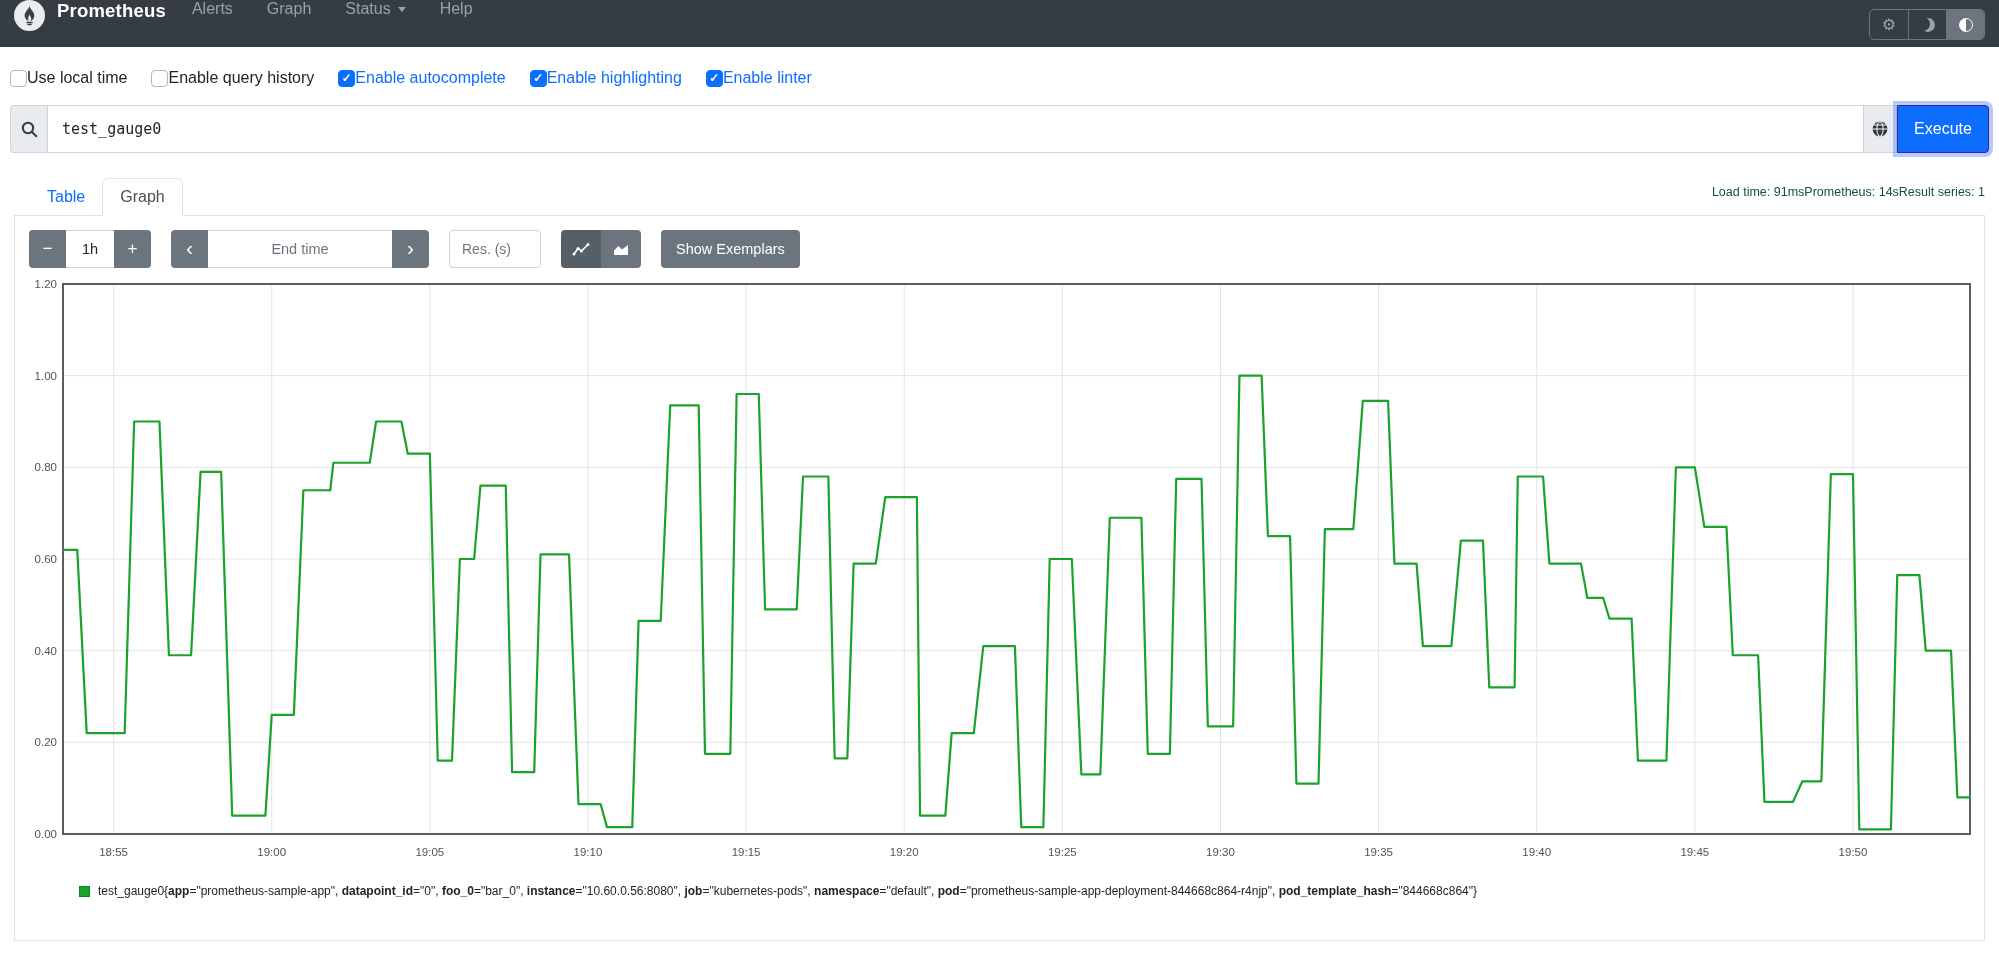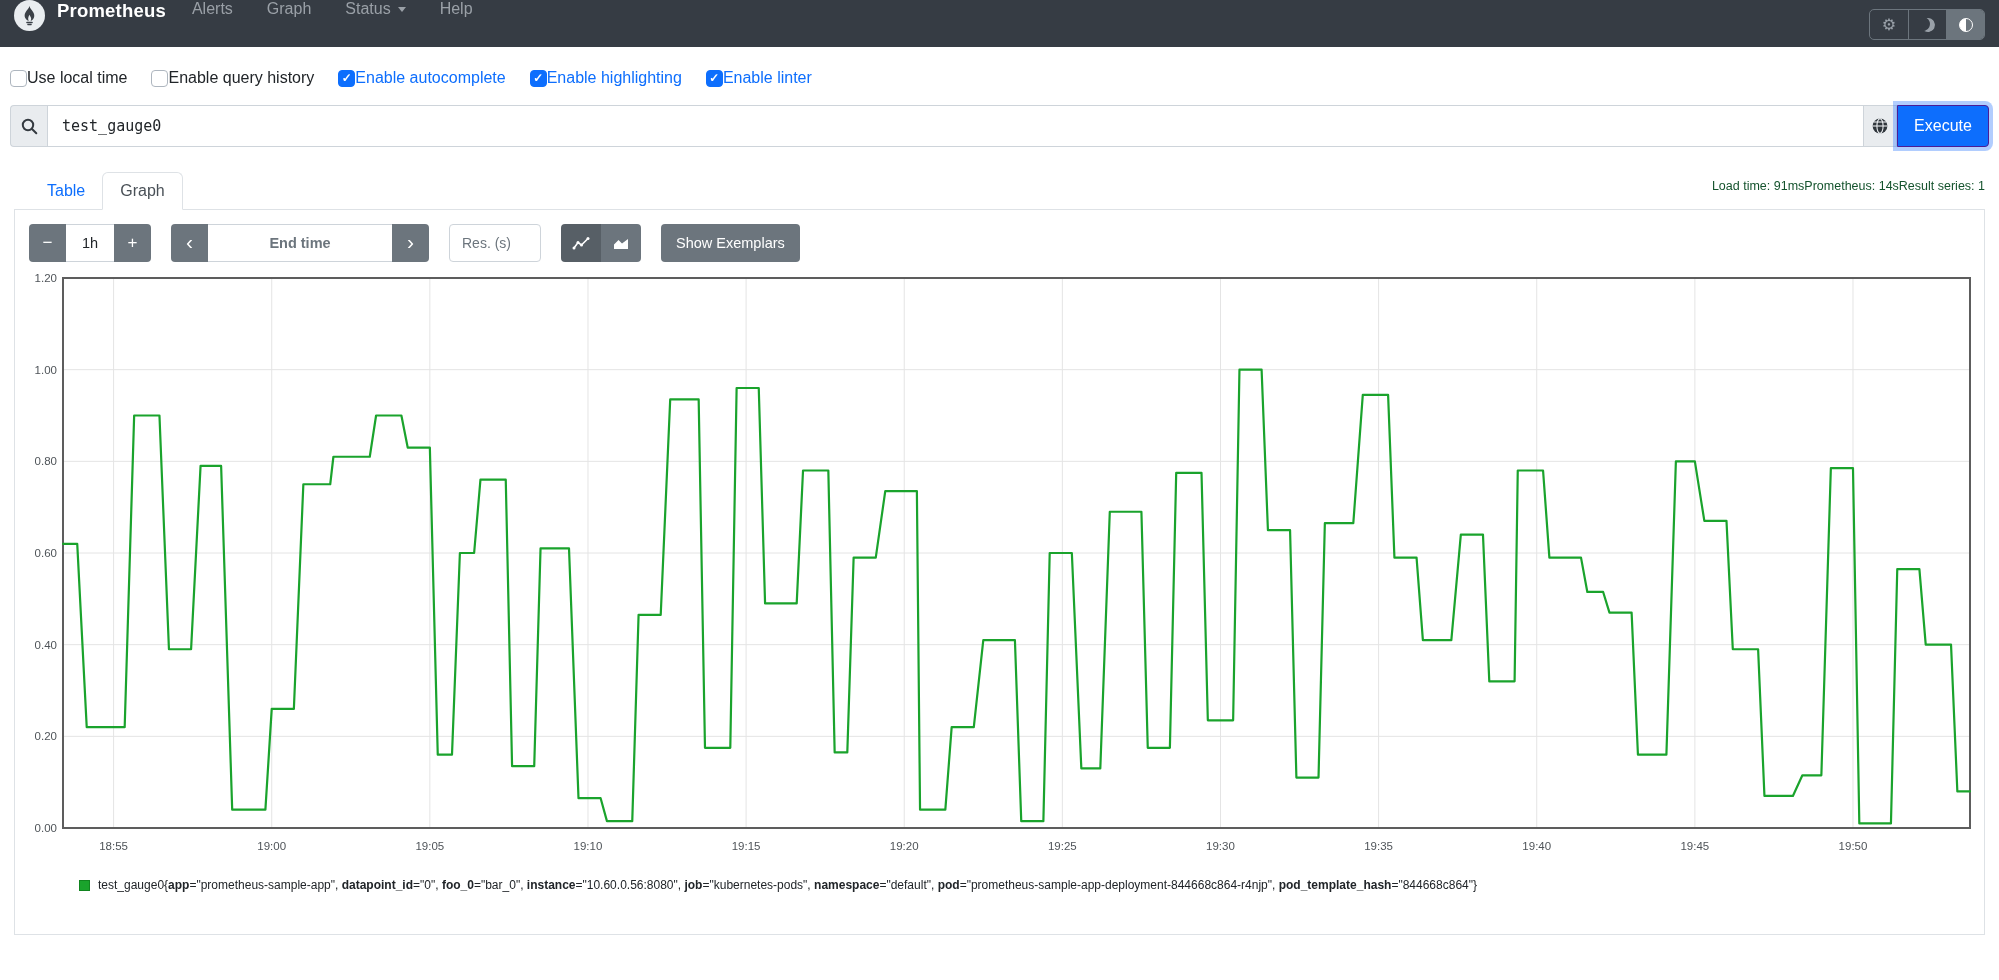--- a/index.html
+++ b/index.html
@@ -22,21 +22,21 @@
 
   
   .options-row { display:flex; align-items:center; gap:24px; padding:16px 10px 0 10px; height:46px; }
   .opt { display:flex; align-items:center; gap:0; cursor:pointer; font-size:16px; }
   .cb { width:17px; height:17px; border-radius:4px; border:1px solid #aeb6bf; background:#fff; display:flex; align-items:center; justify-content:center; flex:0 0 auto; }
   .cb.checked { background:#0d6efd; border-color:#0d6efd; }
   .cb .tick { color:#fff; font-size:12px; font-weight:700; line-height:1; }
   .opt.on .opt-label { color:#0d6efd; }
 
   
-  .query-row { display:flex; margin:12px 10px 0 10px; height:42px; position:relative; }
+  .query-row { display:flex; margin:12px 10px 0 10px; height:48px; position:relative; }
   .q-addon { width:37px; background:#e9ecef; border:1px solid #ced4da; border-right:none; border-radius:4px 0 0 4px; display:flex; align-items:center; justify-content:center; }
   .q-input { flex:1; border:1px solid #ced4da; padding:0 14px; font-family:"DejaVu Sans Mono", monospace; font-size:15px; color:#212529; outline:none; }
   .q-globe { width:33px; background:#e9ecef; border:1px solid #ced4da; border-left:none; display:flex; align-items:center; justify-content:center; cursor:pointer; }
   .exec-btn { width:92px; background:#0d6efd; color:#fff; font-size:16px; border:1px solid #4c1d95; border-radius:0 4px 4px 0; cursor:pointer; box-shadow:0 0 0 4px rgba(69,136,253,.42); font-family:"Liberation Sans", sans-serif; }
 
   
   .tabbar { margin:20px 14px 0 14px; display:flex; align-items:flex-end; border-bottom:1px solid #dee2e6; padding:0 0 0 16px; position:relative; height:43px; }
   .tab { padding:9px 17px; font-size:16px; cursor:pointer; }
   .tab.link { color:#0d6efd; }
   .tab.active { color:#495057; background:#fff; border:1px solid #dee2e6; border-bottom:1px solid #fff; border-radius:6px 6px 0 0; margin-bottom:-1px; }
@@ -44,21 +44,21 @@
 
   
   .panel { margin:0 14px; border:1px solid #dee2e6; border-top:none; padding:14px 14px 42px 14px; }
   .controls { display:flex; align-items:center; gap:20px; }
   .grp { display:flex; height:38px; }
   .gbtn { background:#6c757d; color:#fff; border:none; width:37px; font-size:17px; cursor:pointer; display:flex; align-items:center; justify-content:center; font-family:"Liberation Sans", sans-serif; }
   .gbtn.left { border-radius:4px 0 0 4px; }
   .gbtn.right { border-radius:0 4px 4px 0; }
   .gin { border:1px solid #ced4da; border-left:none; border-right:none; text-align:center; font-size:14.5px; color:#212529; outline:none; font-family:"Liberation Sans", sans-serif; }
   .gin.small { width:48px; }
-  .gin.wide { width:184px;font-weight:bold; }
+  .gin.wide { width:184px; }
   .gin::placeholder { color:#6c757d; }
   .solo-in { height:38px; width:92px; border:1px solid #ced4da; border-radius:4px; padding:0 12px; font-size:14px; outline:none; font-family:"Liberation Sans", sans-serif; }
   .solo-in::placeholder { color:#6c757d; }
   .toggle-grp { display:flex; height:38px; border-radius:4px; overflow:hidden; }
   .tbtn { width:40px; border:none; background:#6c757d; cursor:pointer; display:flex; align-items:center; justify-content:center; }
   .tbtn.active { background:#575f66; }
   .pill-btn { height:38px; background:#6c757d; color:#fff; border:none; border-radius:4px; padding:0 15px; font-size:14.5px; cursor:pointer; font-family:"Liberation Sans", sans-serif; }
   .chevron { font-size:21px; line-height:1; padding-bottom:3px; }
 
   .chart-wrap { margin-top:10px; }

